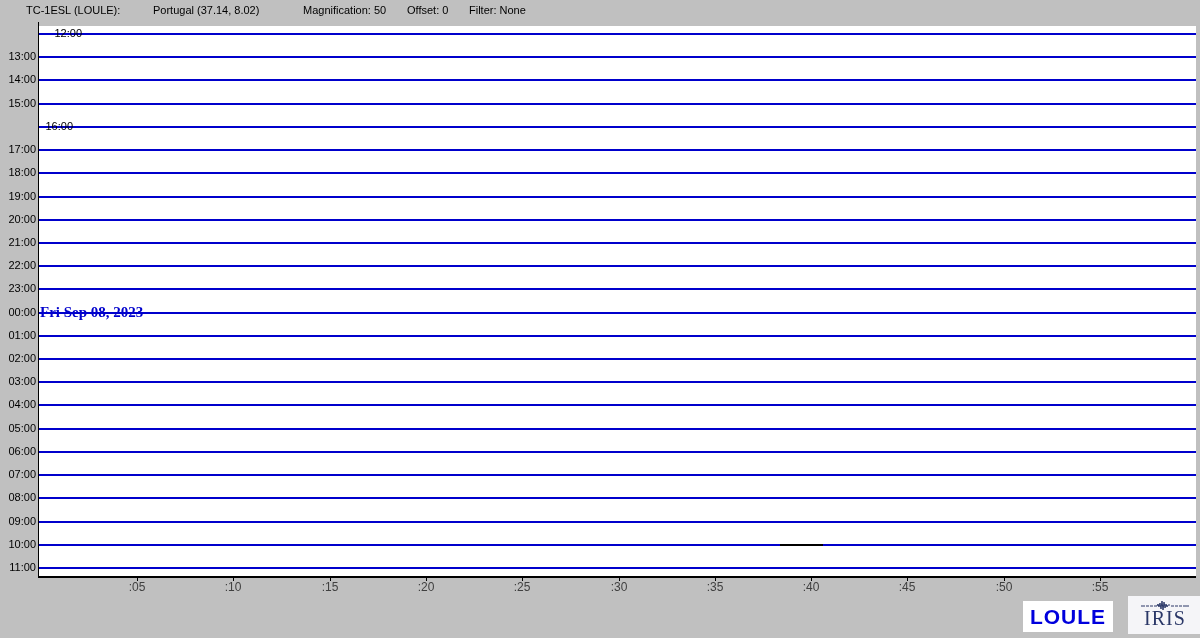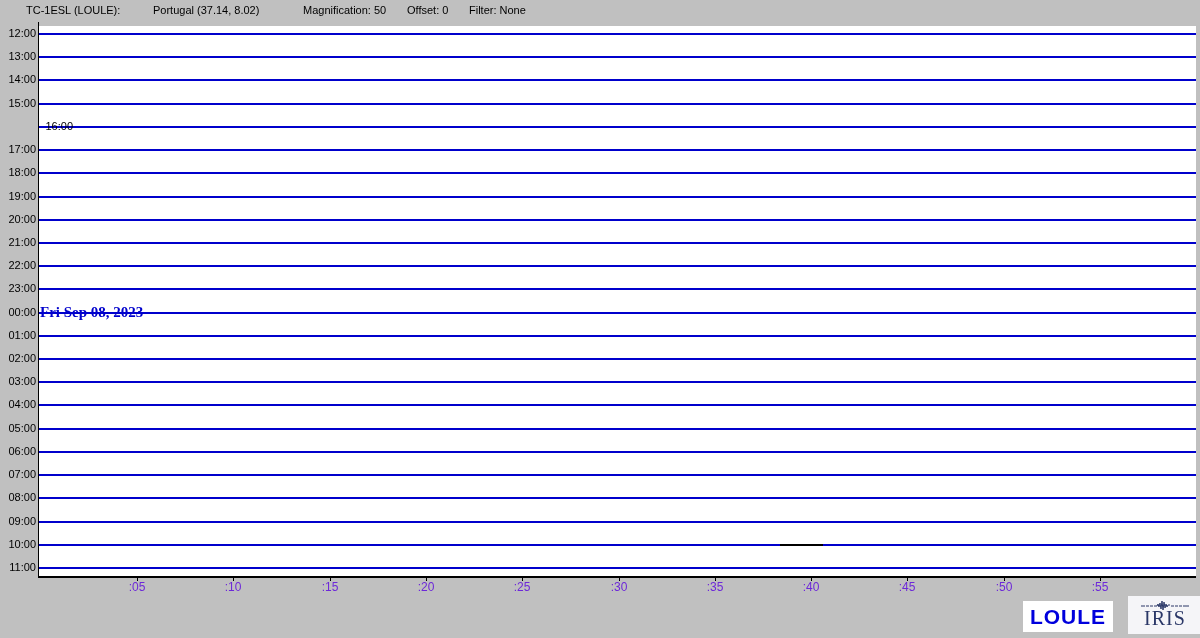--- a/index.html
+++ b/index.html
@@ -36,21 +36,21 @@
   }
   .seg { position:absolute; height:2px; }
   .hour-lbl {
     position:absolute; left:0; width:36px;
     text-align:right; font-size:11px; color:#000; line-height:13px;
     white-space:nowrap;
   }
   .tick { position:absolute; top:577px; width:1px; height:4px; background:#000; }
   .tick-lbl {
     position:absolute; top:580px; width:36px;
-    text-align:center; font-size:12px; color:#6d28d9; white-space:nowrap;
+    text-align:center; font-size:12px; color:#404040; white-space:nowrap;
   }
   #date-lbl {
     position:absolute; left:40px; top:304px;
     font-family:"Liberation Serif", serif;
     font-weight:bold; font-size:15px;
     color:#0000cc; z-index:5; white-space:nowrap;
   }
   #badge {
     position:absolute; left:1023px; top:601px;
     width:90px; height:31px; background:#ffffff;
@@ -104,21 +104,21 @@
     <div class="trace" style="top: 401.689px; background: rgb(0, 0, 204);"></div>
     <div class="trace" style="top: 424.906px; background: rgb(0, 0, 204);"></div>
     <div class="trace" style="top: 448.123px; background: rgb(0, 0, 204);"></div>
     <div class="trace" style="top: 471.34px; background: rgb(0, 0, 204);"></div>
     <div class="trace" style="top: 494.557px; background: rgb(0, 0, 204);"></div>
     <div class="trace" style="top: 517.774px; background: rgb(0, 0, 204);"></div>
     <div class="trace" style="top: 540.991px; background: rgb(0, 0, 204);"></div>
     <div class="seg" style="top: 517.774px; left: 741.284px; width: 42.372px; background: rgb(0, 0, 0);"></div>
   </div>
 <div id="hour-labels">
-    <div class="hour-lbl" style="top: 27px;">12:00</div>
+    <div class="hour-lbl" style="top: 27px; padding-left: 46px;">12:00</div>
     <div class="hour-lbl" style="top: 50.217px;">13:00</div>
     <div class="hour-lbl" style="top: 73.434px;">14:00</div>
     <div class="hour-lbl" style="top: 96.651px;">15:00</div>
     <div class="hour-lbl" style="top: 119.868px; margin-left: 37px;">16:00</div>
     <div class="hour-lbl" style="top: 143.085px;">17:00</div>
     <div class="hour-lbl" style="top: 166.302px;">18:00</div>
     <div class="hour-lbl" style="top: 189.519px;">19:00</div>
     <div class="hour-lbl" style="top: 212.736px;">20:00</div>
     <div class="hour-lbl" style="top: 235.953px;">21:00</div>
     <div class="hour-lbl" style="top: 259.17px;">22:00</div>

